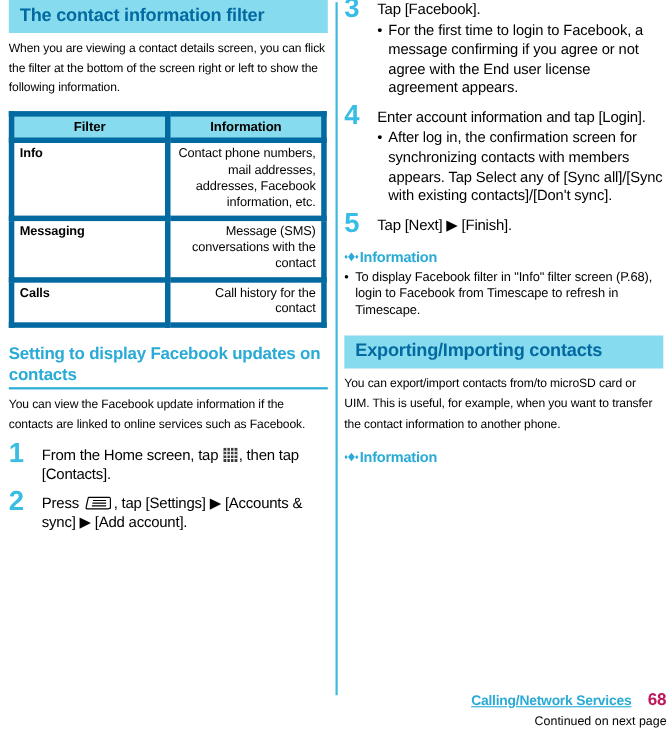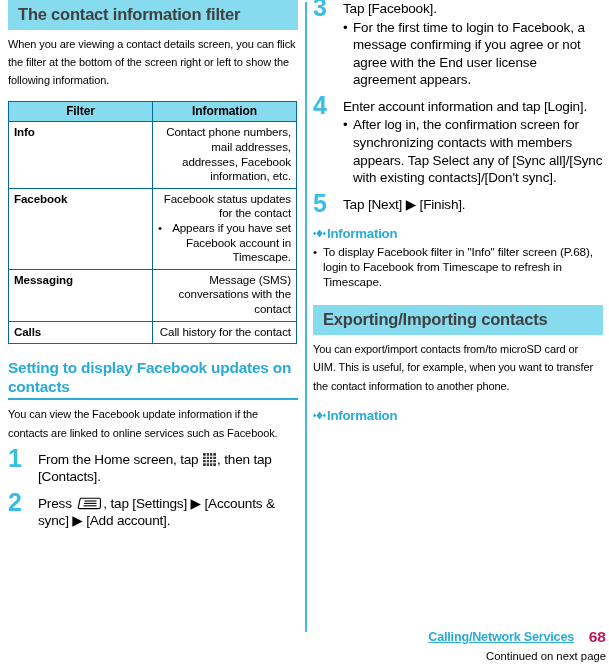--- a/index.html
+++ b/index.html
@@ -45,21 +45,21 @@
     left: 313px;
     width: 290px;
   }
 
   
   .banner {
     background: #86dcee;
     font-size: 16.5px;
     font-weight: bold;
     letter-spacing: -0.2px;
-    color: #404040;
+    color: #0369a1;
     padding: 4px 0 5px 10px;
     line-height: 1.25;
   }
 
   
   .para {
     font-size: 11px;
     line-height: 18.4px;
     color: #000;
     margin: 5px 0 0 0;
@@ -68,21 +68,21 @@
 
   
   table.filter-table {
     border-collapse: collapse;
     width: 289px;
     margin-top: 11px;
     table-layout: fixed;
   }
   table.filter-table th,
   table.filter-table td {
-    border: 1px solid #0369a1;
+    border: 5px solid #0369a1;
     vertical-align: top;
     padding: 3px 5px 4px 5px;
     font-size: 11.6px;
     line-height: 14.6px;
     letter-spacing: -0.1px;
   }
   table.filter-table thead th {
     background: #86dcee;
     text-align: center;
     font-weight: bold;
@@ -263,27 +263,20 @@
         <tr>
           <th>Filter</th>
           <th>Information</th>
         </tr>
       </thead>
       <tbody>
         <tr>
           <td class="filter-name">Info</td>
           <td class="filter-desc">
             <span>Contact phone numbers, mail addresses, addresses, Facebook information, etc.</span>
-          </td>
-        </tr>
-        <tr>
-          <td class="filter-name">Facebook</td>
-          <td class="filter-desc">
-            <span>Facebook status updates for the contact</span>
-            <span class="tbl-bullet">Appears if you have set Facebook account in Timescape.</span>
           </td>
         </tr>
         <tr>
           <td class="filter-name">Messaging</td>
           <td class="filter-desc">
             <span>Message (SMS) conversations with the contact</span>
           </td>
         </tr>
         <tr>
           <td class="filter-name">Calls</td>

